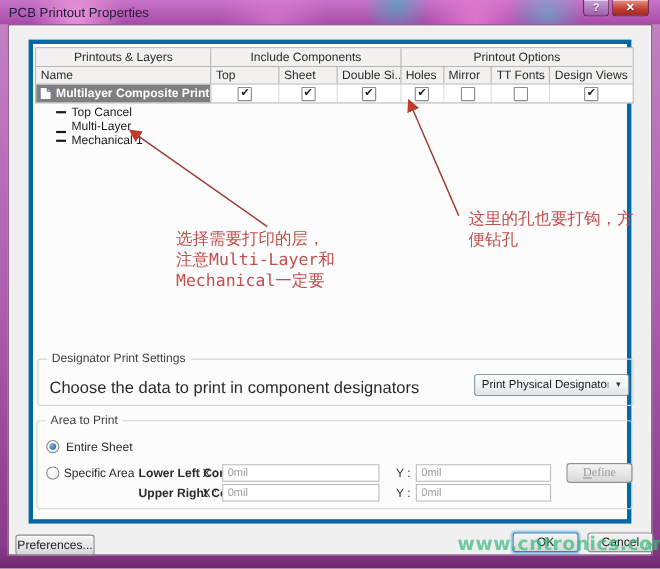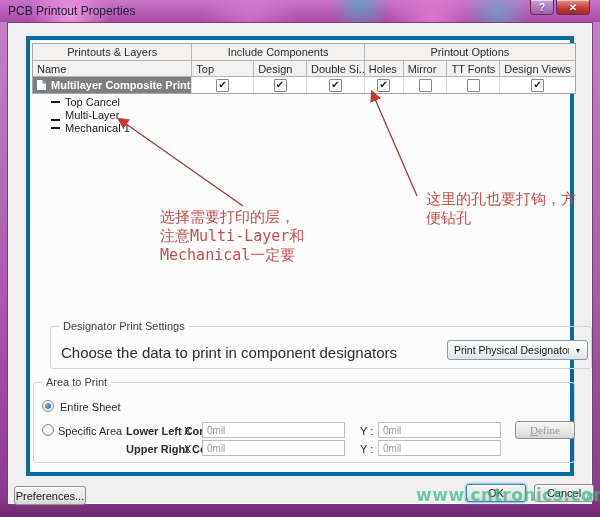--- a/index.html
+++ b/index.html
@@ -55,21 +55,21 @@
 
   .tree { position:absolute; left:2px; width:544px; }
   .treerow { position:absolute; left:0; height:13px; display:flex; align-items:center;
     padding-left:19px; font-size:11px; color:#1a1a1a; width:100%; cursor:default; }
   .dash { width:9px; height:2px; background:#1a1a1a; margin-right:5px; flex:none; }
 
   
   .grp { position:absolute; border:1px solid #cdd5da; border-radius:3px; }
   .grp-label { position:absolute; top:-7px; left:8px; background:#fcfcfc; padding:0 4px;
     font-size:11px; color:#404040; }
-  .grp-designator { left:20px; top:286px; width:542px; height:43px; }
+  .grp-designator { left:4px; top:286px; width:542px; height:43px; }
   .grp-area { left:3px; top:342px; width:542px; height:81px; }
   .desc { position:absolute; left:10px; top:17px; font-size:15px; color:#2b2b2b; }
 
   .combo { position:absolute; left:396px; top:13px; width:141px; height:20px;
     border:1px solid #8a9aa5; border-radius:3px; cursor:pointer;
     background:linear-gradient(180deg,#fdfdfd,#eef1f3 60%,#dde3e7); display:flex; align-items:center; }
   .combo .val { font-size:10.5px; color:#1a1a1a; padding-left:6px; flex:1; white-space:nowrap; overflow:hidden; }
   .combo .arr { width:18px; font-size:7px; color:#333; text-align:center; }
 
   .radio { position:absolute; width:12px; height:12px; border:1px solid #8a8a8a; border-radius:50%;
@@ -131,21 +131,21 @@
 
       <div class="tbl">
         <div class="trow groups">
           <div class="tc center bR w-name">Printouts &amp; Layers</div>
           <div class="tc center bR w-inc">Include Components</div>
           <div class="tc center w-opt">Printout Options</div>
         </div>
         <div class="trow cols">
           <div class="tc bR w-name">Name</div>
           <div class="tc bR w-top">Top</div>
-          <div class="tc bR w-bot">Design</div>
+          <div class="tc bR w-bot">Sheet</div>
           <div class="tc bR w-dbl">Double Si...</div>
           <div class="tc bR w-hol">Holes</div>
           <div class="tc bR w-mir">Mirror</div>
           <div class="tc bR w-ttf">TT Fonts</div>
           <div class="tc w-dv">Design Views</div>
         </div>
         <div class="trow data">
           <div class="tc bRl w-name rowsel">
             <span class="doc">
               <svg width="12" height="12" viewBox="0 0 12 12">

